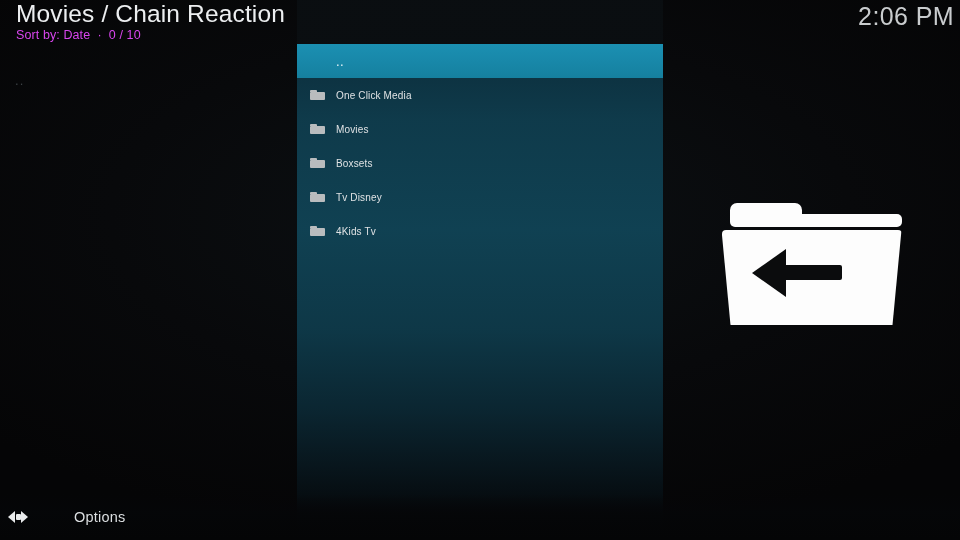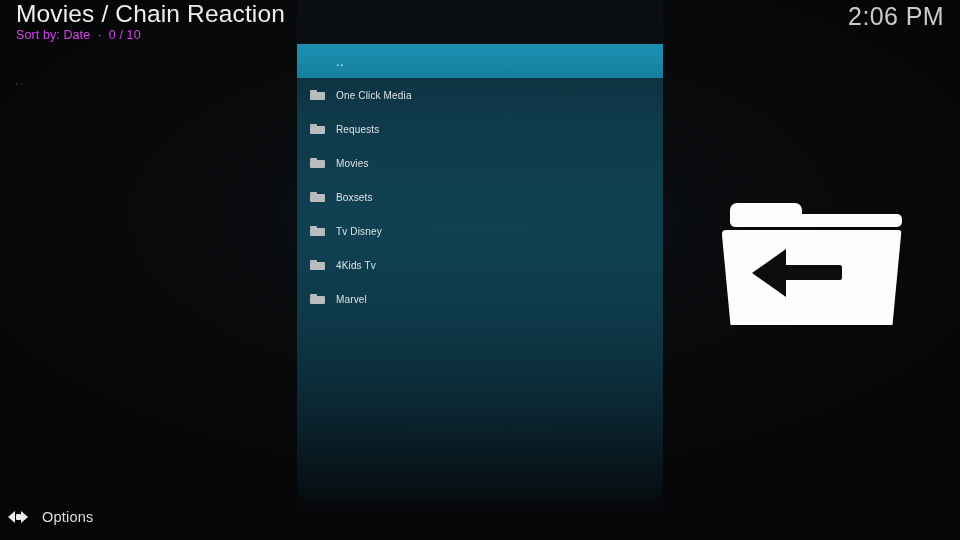--- a/index.html
+++ b/index.html
@@ -55,21 +55,21 @@
     font-size: 12.5px;
     font-weight: 400;
     line-height: 15px;
     letter-spacing: 0.1px;
     color: #d946ef;
     white-space: pre;
   }
 
   #clock {
     position: absolute;
-    right: 16px;
+    right: 6px;
     top: 2px;
     font-size: 25px;
     font-weight: 400;
     letter-spacing: 0.4px;
     color: #c9ccce;
   }
 
   
   #left-rail {
     position: absolute;
@@ -257,20 +257,21 @@
     display: flex;
     align-items: center;
     background: linear-gradient(to bottom, rgba(5,6,8,0.0) 0%, rgba(5,6,8,0.85) 40%, rgba(4,5,6,1) 100%);
   }
 
   #options-button {
     display: flex;
     align-items: center;
     padding-left: 8px;
     height: 30px;
+    gap: 32px;
   }
 
   #options-icon {
     position: relative;
     width: 22px;
     height: 16px;
     flex: 0 0 22px;
   }
   #options-icon .oi-left {
     position: absolute;
@@ -336,29 +337,20 @@
         </span>
         <span class="item-label">One Click Media</span>
       </div>
       <div class="list-item">
         <span class="item-icon">
           <span class="folder-glyph">
             <span class="fg-tab"></span>
             <span class="fg-body"></span>
           </span>
         </span>
-        <span class="item-label">Requests</span>
-      </div>
-      <div class="list-item">
-        <span class="item-icon">
-          <span class="folder-glyph">
-            <span class="fg-tab"></span>
-            <span class="fg-body"></span>
-          </span>
-        </span>
         <span class="item-label">Movies</span>
       </div>
       <div class="list-item">
         <span class="item-icon">
           <span class="folder-glyph">
             <span class="fg-tab"></span>
             <span class="fg-body"></span>
           </span>
         </span>
         <span class="item-label">Boxsets</span>
@@ -373,29 +365,20 @@
         <span class="item-label">Tv Disney</span>
       </div>
       <div class="list-item">
         <span class="item-icon">
           <span class="folder-glyph">
             <span class="fg-tab"></span>
             <span class="fg-body"></span>
           </span>
         </span>
         <span class="item-label">4Kids Tv</span>
-      </div>
-      <div class="list-item">
-        <span class="item-icon">
-          <span class="folder-glyph">
-            <span class="fg-tab"></span>
-            <span class="fg-body"></span>
-          </span>
-        </span>
-        <span class="item-label">Marvel</span>
       </div>
     </div>
 </div>
 
 <div id="preview-area">
   <div id="parent-folder-icon">
     <div class="pf-tab"></div>
     <div class="pf-lip"></div>
     <div class="pf-body"></div>
     <div class="pf-arrow-head"></div>

